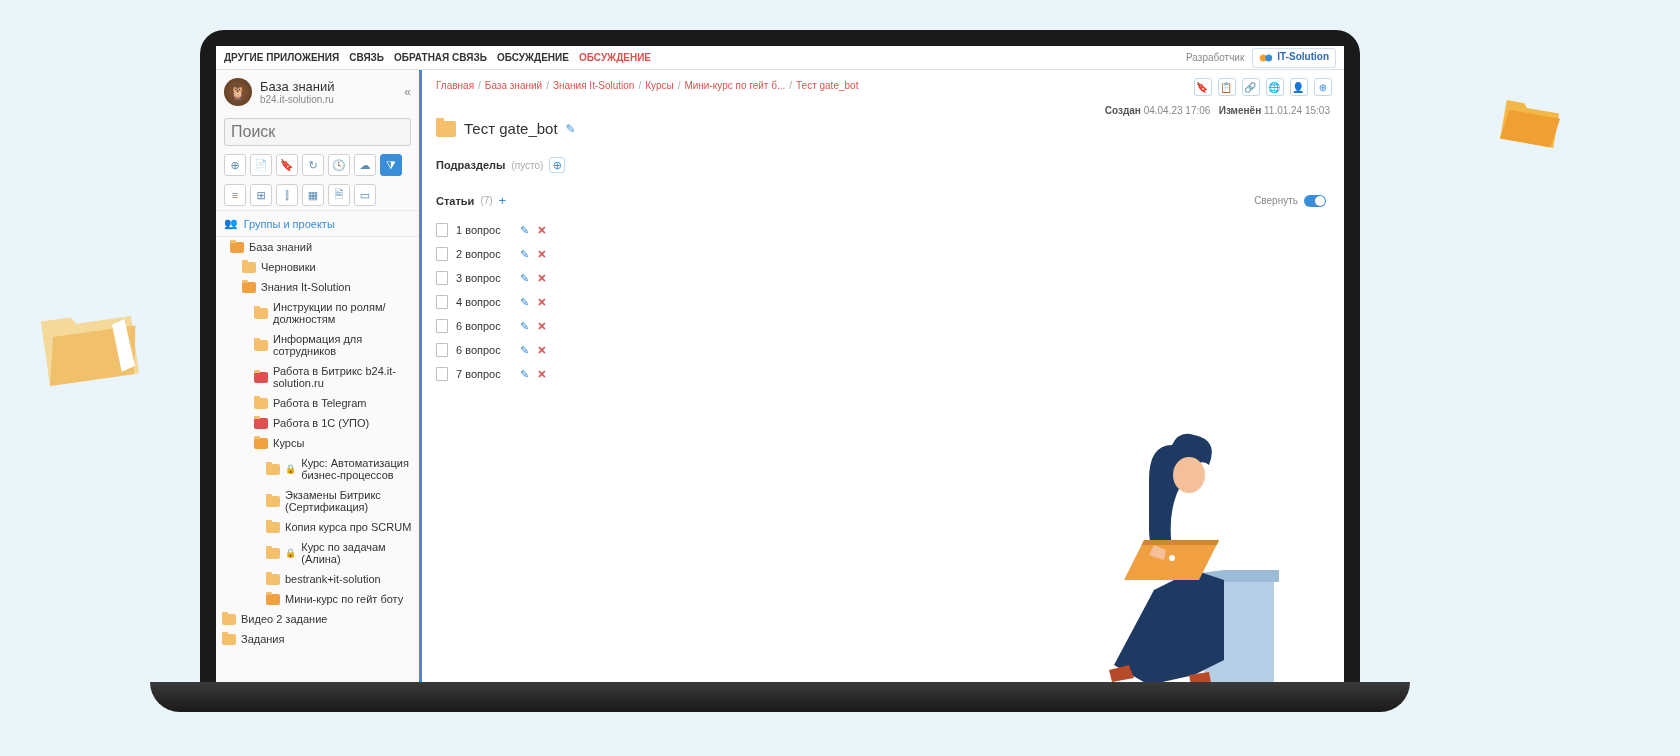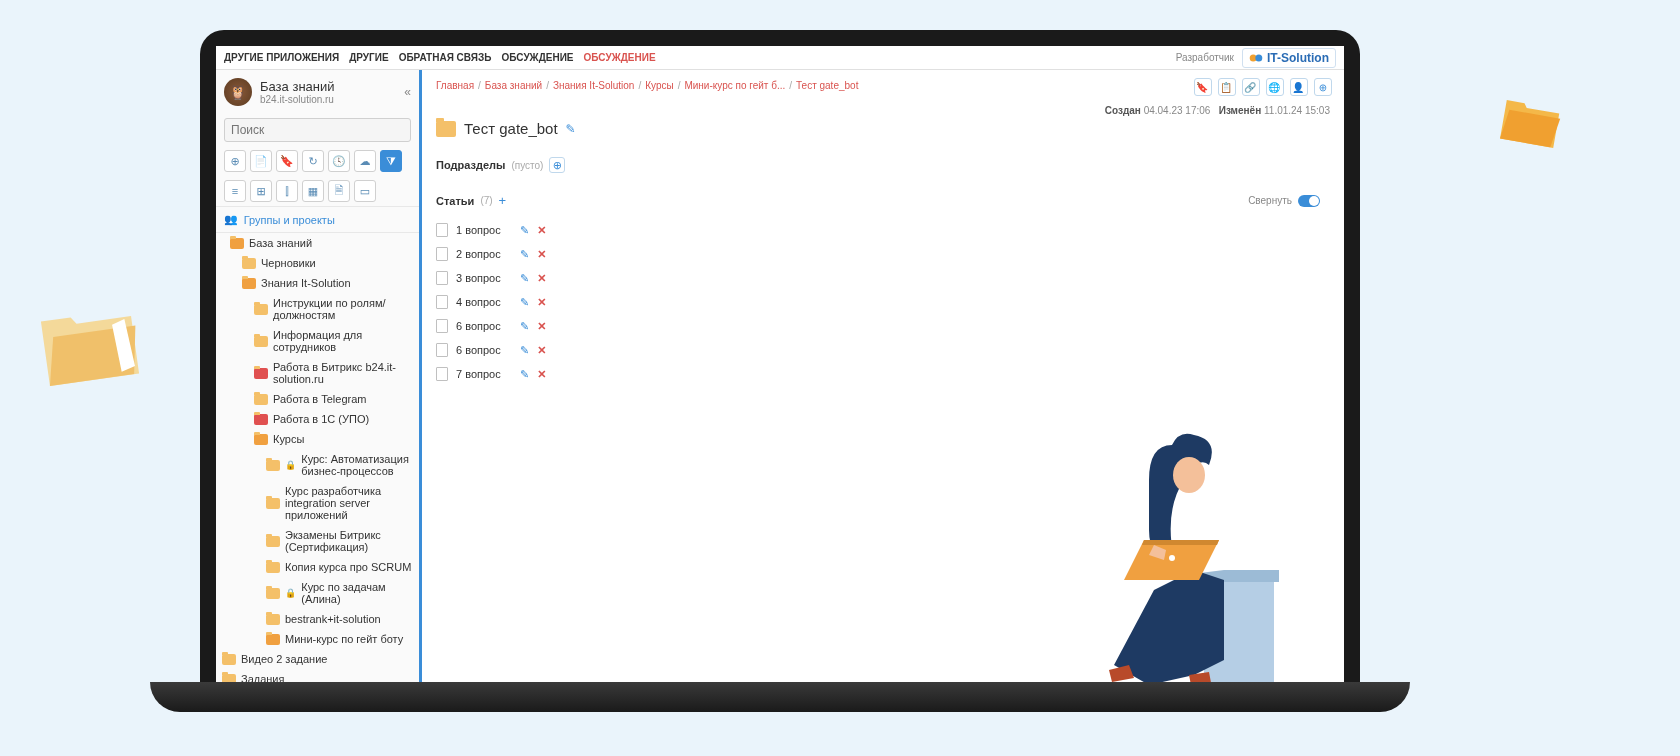--- a/index.html
+++ b/index.html
@@ -10,34 +10,34 @@
 .laptop-keys { position: absolute; left: 200px; top: 682px; width: 1160px; height: 18px; background: repeating-linear-gradient(90deg, #2a2a2a 0, #2a2a2a 22px, #111 22px, #111 24px); }
 
 .screen { width: 100%; height: 100%; background: #bef264; overflow: hidden; position: relative; display: flex; flex-direction: column; }
 
 .topbar { height: 24px; background: #fff; border-bottom: 1px solid #e0e0e0; display: flex; align-items: center; padding: 0 8px; font-size: 10px; justify-content: space-between; }
 .topbar-left { display: flex; gap: 10px; }
 .topbar-left a { color: #333; text-decoration: none; font-weight: bold; cursor: pointer; }
 .topbar-left a.active { color: #d9534f; }
 .topbar-right { display: flex; align-items: center; gap: 8px; }
 .top-link { color: #888; font-size: 10px; }
-.brand { display: flex; align-items: center; gap: 4px; color: #2a6cb5; font-weight: bold; font-size: 12px; border: 1px solid #d0e0f0; padding: 2px 6px; border-radius: 3px; }
+.brand { display: flex; gap: 4px; color: #2a6cb5; font-weight: bold; font-size: 10px; border: 1px solid #d0e0f0; padding: 2px 6px; border-radius: 3px; }
 .brand-icon { width: 14px; height: 14px; display: inline-block; }
 
 .app-body { display: flex; flex: 1; min-height: 0; }
 
 .sidebar { width: 206px; border-right: 3px solid #3a8dd8; display: flex; flex-direction: column; background: #fafafa; }
 .sb-header { display: flex; align-items: center; gap: 8px; padding: 8px; }
 .owl { width: 28px; height: 28px; border-radius: 50%; background: radial-gradient(circle, #8a5a3a, #5a3a20); display: flex; align-items: center; justify-content: center; font-size: 14px; }
 .sb-title { font-size: 13px; color: #333; }
 .sb-sub { font-size: 10px; color: #888; }
 .collapse-btn { margin-left: auto; color: #888; cursor: pointer; font-size: 12px; }
 
 .search-box { margin: 4px 8px; }
-.search-box input { width: 100%; padding: 4px 6px; border: 1px solid #d0d0d0; border-radius: 3px; font-size: 12px; background: #f5f5f5; color: #888; }
+.search-box input { width: 100%; padding: 4px 6px; border: 1px solid #d0d0d0; border-radius: 3px; font-size: 16px; background: #f5f5f5; color: #888; }
 
 .toolbar-row { display: flex; gap: 4px; padding: 4px 8px; flex-wrap: wrap; }
 .tb-btn { width: 22px; height: 22px; border: 1px solid #d0d0d0; border-radius: 3px; background: #fff; display: flex; align-items: center; justify-content: center; color: #5a8cb5; font-size: 11px; cursor: pointer; }
 .tb-btn.blue { background: #3a8dd8; color: #fff; border-color: #3a8dd8; }
 
 .groups-row { display: flex; align-items: center; gap: 6px; padding: 6px 8px; border-top: 1px solid #e8e8e8; border-bottom: 1px solid #e8e8e8; font-size: 11px; color: #3a8dd8; cursor: pointer; }
 
 .tree { flex: 1; overflow-y: auto; font-size: 11px; }
 .tree-item { display: flex; align-items: center; gap: 5px; padding: 4px 6px; cursor: pointer; color: #333; }
 .folder-icon { width: 14px; height: 11px; background: #f4c069; border-radius: 2px; flex-shrink: 0; position: relative; }
@@ -65,21 +65,21 @@
 .big-folder::before { content: ''; position: absolute; top: -3px; left: 0; width: 8px; height: 4px; background: #f4c069; border-radius: 1px 1px 0 0; }
 .page-title { font-size: 15px; color: #333; font-weight: normal; }
 .edit-icon { color: #3a8dd8; font-size: 12px; cursor: pointer; }
 
 .section-row { display: flex; align-items: center; gap: 6px; margin-top: 20px; font-size: 11px; }
 .section-label { font-weight: bold; color: #333; }
 .section-hint { color: #aaa; font-size: 10px; }
 .add-btn { width: 16px; height: 16px; border: 1px solid #c0d8ec; border-radius: 3px; display: flex; align-items: center; justify-content: center; color: #3a8dd8; font-size: 11px; cursor: pointer; }
 .plus-icon { color: #3a8dd8; font-size: 13px; cursor: pointer; }
 
-.collapse-toggle { position: absolute; right: 10px; display: flex; align-items: center; gap: 6px; font-size: 10px; color: #888; }
+.collapse-toggle { position: absolute; right: 4px; display: flex; align-items: center; gap: 6px; font-size: 10px; color: #888; }
 .toggle { width: 22px; height: 12px; background: #3a8dd8; border-radius: 6px; position: relative; cursor: pointer; }
 .toggle::after { content: ''; position: absolute; right: 1px; top: 1px; width: 10px; height: 10px; background: #fff; border-radius: 50%; }
 
 .article-list { margin-top: 10px; }
 .article-row { display: flex; align-items: center; gap: 8px; padding: 5px 0; font-size: 11px; }
 .doc-icon { width: 12px; height: 14px; border: 1px solid #c0c0c0; border-radius: 1px; background: #fff; }
 .article-name { color: #333; min-width: 56px; text-align: left; }
 .row-edit { color: #3a8dd8; font-size: 11px; cursor: pointer; }
 .row-del { color: #d9534f; font-size: 11px; cursor: pointer; font-weight: bold; }
 
@@ -101,21 +101,21 @@
     <path d="M5 15 L5 5 L35 5 L40 12 L95 12 L95 70 L5 70 Z" fill="#f4b849"></path>
     <path d="M12 20 L98 20 L90 70 L5 70 Z" fill="#f0a030"></path>
   </svg>
 
 <div class="laptop-frame">
 <div class="screen">
 
 <div class="topbar">
   <div class="topbar-left" id="topnav-items">
           <a>ДРУГИЕ ПРИЛОЖЕНИЯ</a>
-          <a>ДРУГИЕ</a>
+          <a>СВЯЗЬ</a>
           <a>ОБРАТНАЯ СВЯЗЬ</a>
           <a>ОБСУЖДЕНИЕ</a>
           <a class="active">ОБСУЖДЕНИЕ</a>
         </div>
   <div class="topbar-right">
     <span class="top-link">Разработчик</span>
     <span class="brand">
       <svg class="brand-icon" viewBox="0 0 20 20">
               <circle cx="6" cy="10" r="5" fill="#f0a030"></circle>
               <circle cx="14" cy="10" r="5" fill="#3a8dd8"></circle>
@@ -194,24 +194,20 @@
               <span>Работа в 1С (УПО)</span>
             </div>
             <div class="tree-item ind3">
               <span class="folder-icon open"></span>
               <span>Курсы</span>
             </div>
             <div class="tree-item ind4">
               <span class="folder-icon"></span>
               <span class="lock">🔒</span>
               <span>Курс: Автоматизация бизнес-процессов</span>
-            </div>
-            <div class="tree-item ind4">
-              <span class="folder-icon"></span>
-              <span>Курс разработчика integration server приложений</span>
             </div>
             <div class="tree-item ind4">
               <span class="folder-icon"></span>
               <span>Экзамены Битрикс (Сертификация)</span>
             </div>
             <div class="tree-item ind4">
               <span class="folder-icon"></span>
               <span>Копия курса про SCRUM</span>
             </div>
             <div class="tree-item ind4">

